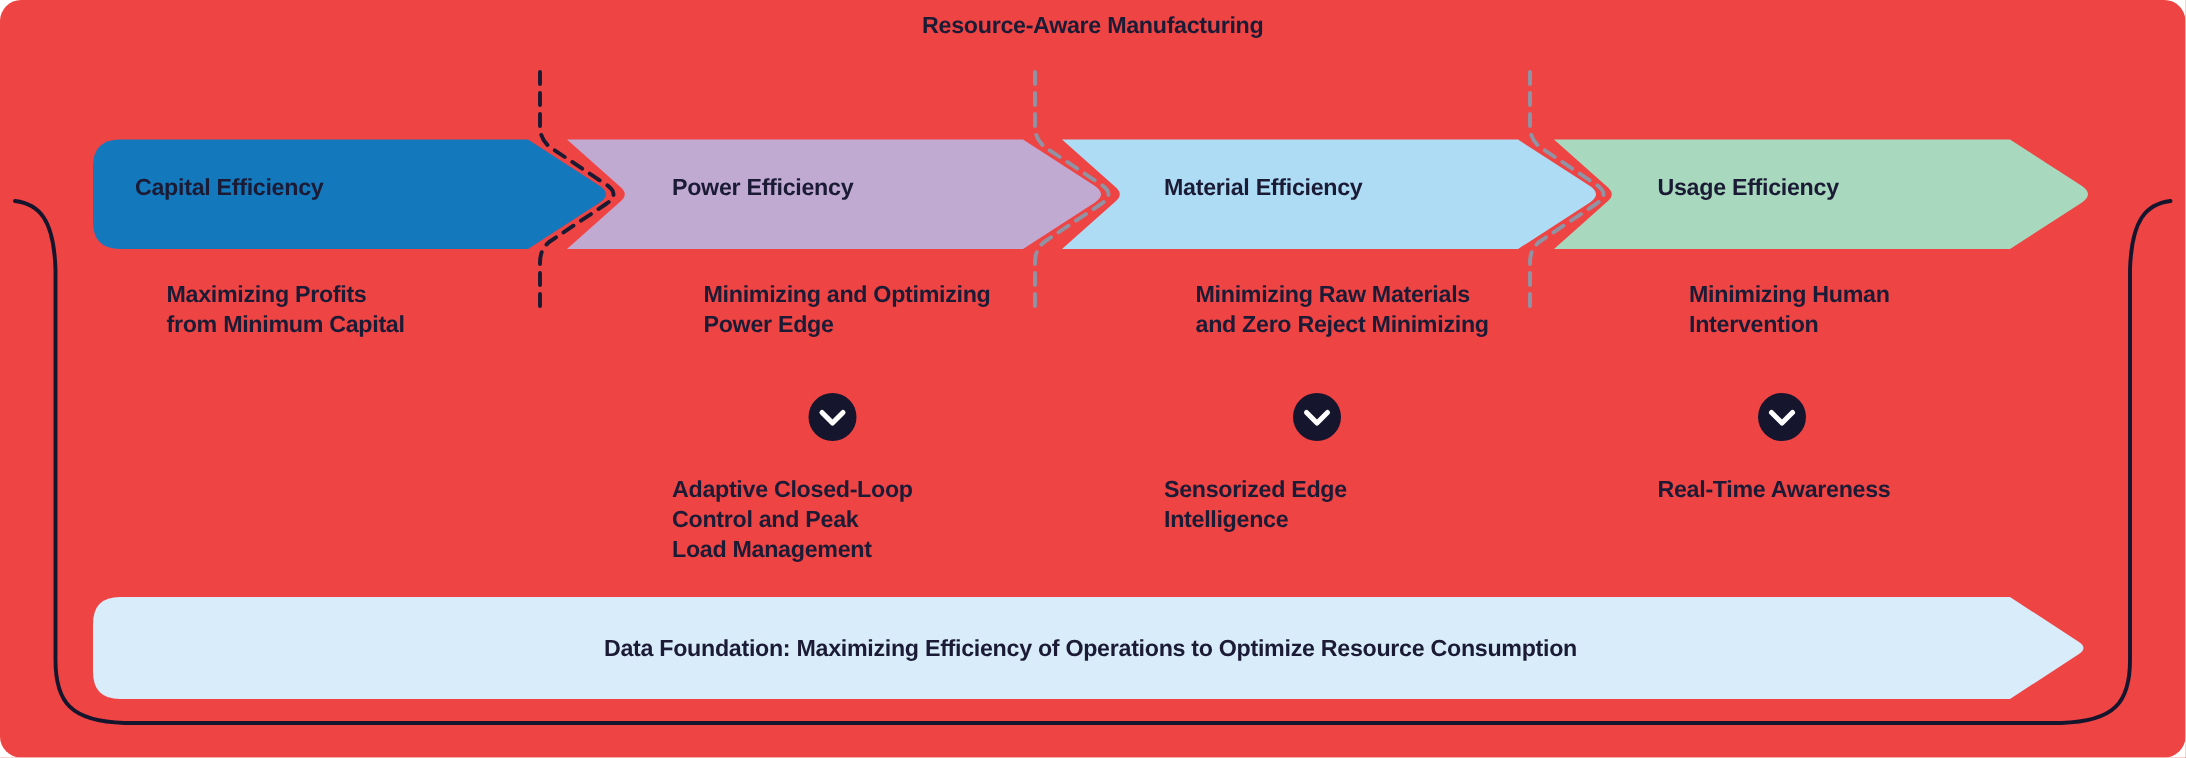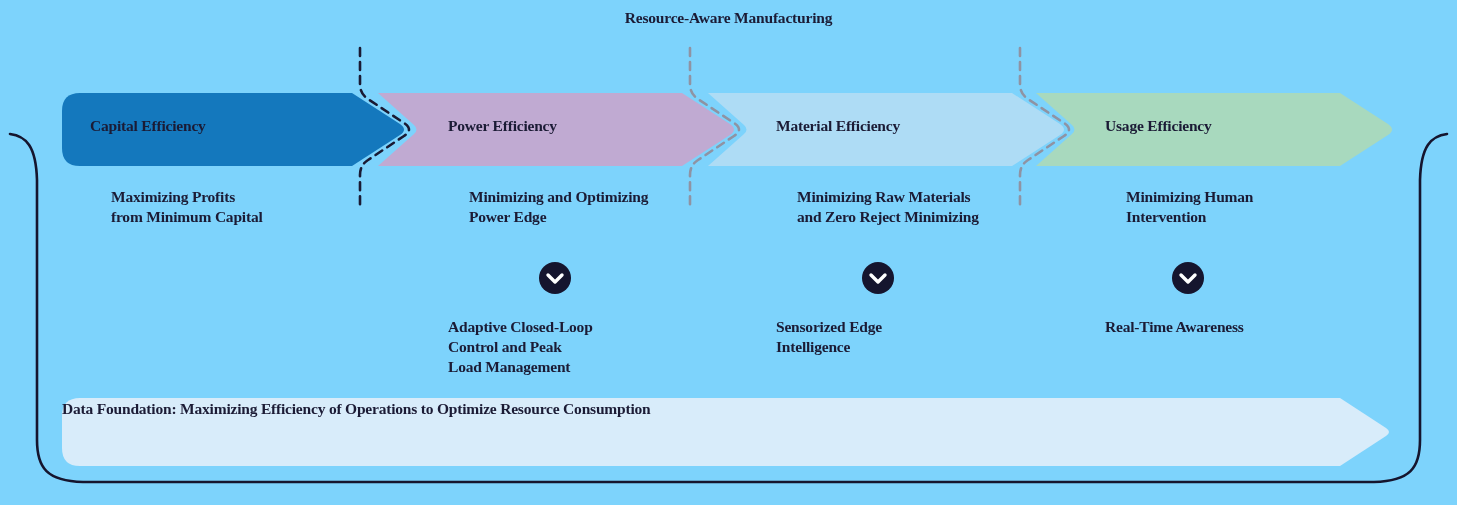--- a/index.html
+++ b/index.html
@@ -1,25 +1,25 @@
 <!DOCTYPE html>
 <html><head>
 <meta charset="utf-8">
 <style>
   html,body{margin:0;padding:0;background:#ffffff;}
-  .canvas{position:relative;width:1457px;height:505px;background:#7dd3fc;overflow:hidden;
-          font-family:Liberation Serif, serif;}
+  .canvas{position:relative;width:1457px;height:505px;background:#ef4444;overflow:hidden;
+          font-family:Liberation Sans, sans-serif;border-radius:14px;}
   svg.layer{position:absolute;left:0;top:0;}
   .t{position:absolute;font-weight:700;font-size:15.5px;color:#1b1b35;
      letter-spacing:-0.2px;white-space:pre-line;line-height:20px;}
   .title{top:8px;left:0;width:100%;text-align:center;}
   .stage-label{top:116px;}
   .desc{top:187px;margin-left:21px;}
   .enabler{top:317px;}
-  .foundation-label{top:399px;left:62px;width:1330px;}
+  .foundation-label{top:423px;left:62px;width:1330px;text-align:center;}
   .x-c1{left:90px;} .x-c2{left:448px;} .x-c3{left:776px;} .x-c4{left:1105px;}
 </style>
 </head>
 <body>
 
 <div class="canvas">
 
   <svg class="layer" width="1457" height="505" viewBox="0 0 1457 505">
 
     <path d="M 10,134 C 26,136 36,146 37,180 L 37,440 C 37,468 47,481 83,482 L 1374,482 C 1410,481 1420,468 1420,440 L 1420,180 C 1421,146 1431,136 1447,134" fill="none" stroke="#15152e" stroke-width="2.6" stroke-linecap="round"></path>

